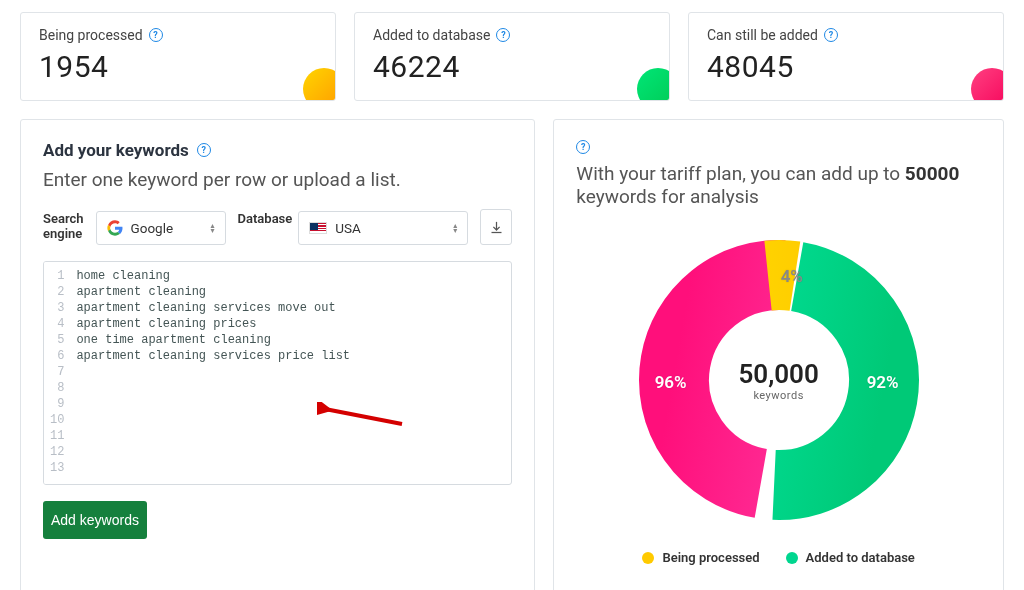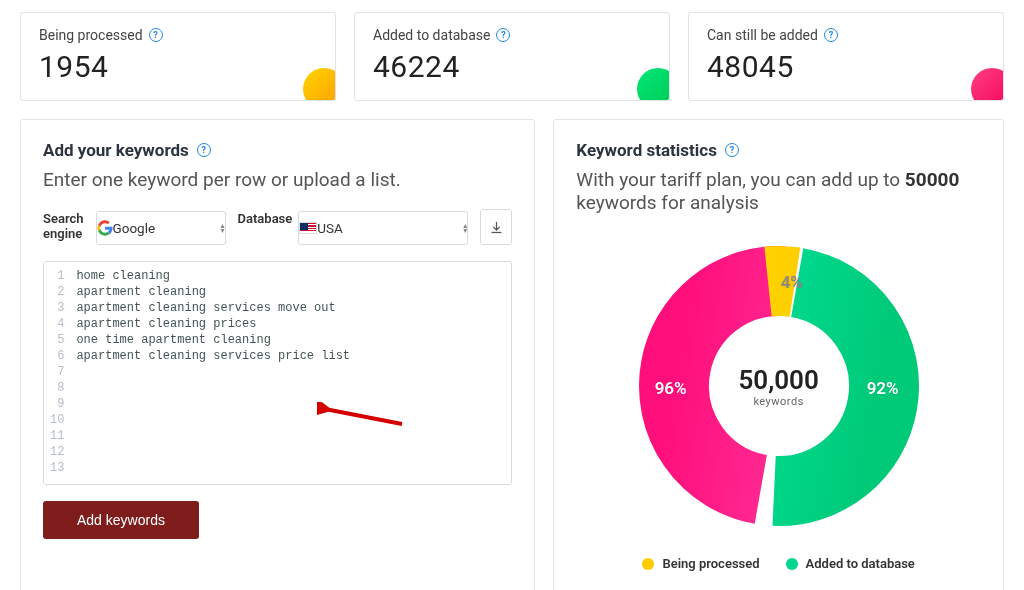--- a/index.html
+++ b/index.html
@@ -94,23 +94,24 @@
     display: flex;
     gap: 12px;
     align-items: flex-end;
     margin-bottom: 16px;
   }
   .form-group { display:flex; flex-direction:row; gap:6px; }
   .form-label { font-size: 13px; font-weight:600; color:#333; }
   .select-box {
     border: 1px solid #d6dbe0;
     border-radius: 3px;
-    padding: 8px 0;
+    padding: 8px 10px;
     display: flex;
     align-items: center;
+    gap: 8px;
     background: #fff;
     font-size: 13.5px;
     cursor: pointer;
     min-width: 130px;
     position: relative;
   }
   .select-box.wide { min-width: 170px; }
   .chevrons {
     margin-left: auto;
     display:flex; flex-direction:column; line-height:5px; font-size:8px; color:#888;
@@ -140,25 +141,25 @@
     background: #fff;
     color: #b8bec6;
     text-align: right;
     padding: 6px 8px 6px 6px;
     user-select: none;
   }
   .gutter div, .lines div { height: 16px; line-height:16px; white-space: nowrap; }
   .lines { padding: 6px 8px 6px 4px; color:#455; flex:1; }
 
   .add-btn {
-    background: #7f1d1d;
+    background: #15803d;
     color: #fff;
     border: none;
     border-radius: 3px;
-    padding: 11px 34px;
+    padding: 11px 8px;
     font-size: 14px;
     cursor: pointer;
   }
 
   
   .donut-wrap {
     display:flex; flex-direction:column; align-items:center;
   }
   .donut-box { position:relative; width:300px; height:300px; margin-top:4px; }
   .donut-center {
@@ -319,21 +320,20 @@
             <path d="M8,0 L0,4 L8,8 Z" fill="#d40000"></path>
           </marker>
         </defs>
       <line x1="85" y1="22" x2="8" y2="7" stroke="#d40000" stroke-width="4" marker-end="url(#ah1)"></line>
     </svg>
     
   </div>
 
   <div class="panel">
     <div class="panel-title">
-      <span>Keyword statistics</span>
       <span class="help-icon">?</span>
     </div>
     <div class="panel-sub">
       <span>With your tariff plan, you can add up to </span><strong>50000</strong><span> keywords for analysis</span>
     </div>
 
     <div class="donut-wrap">
       <div class="donut-box">
         <svg width="300" height="300" viewBox="0 0 300 300">
           <defs>

